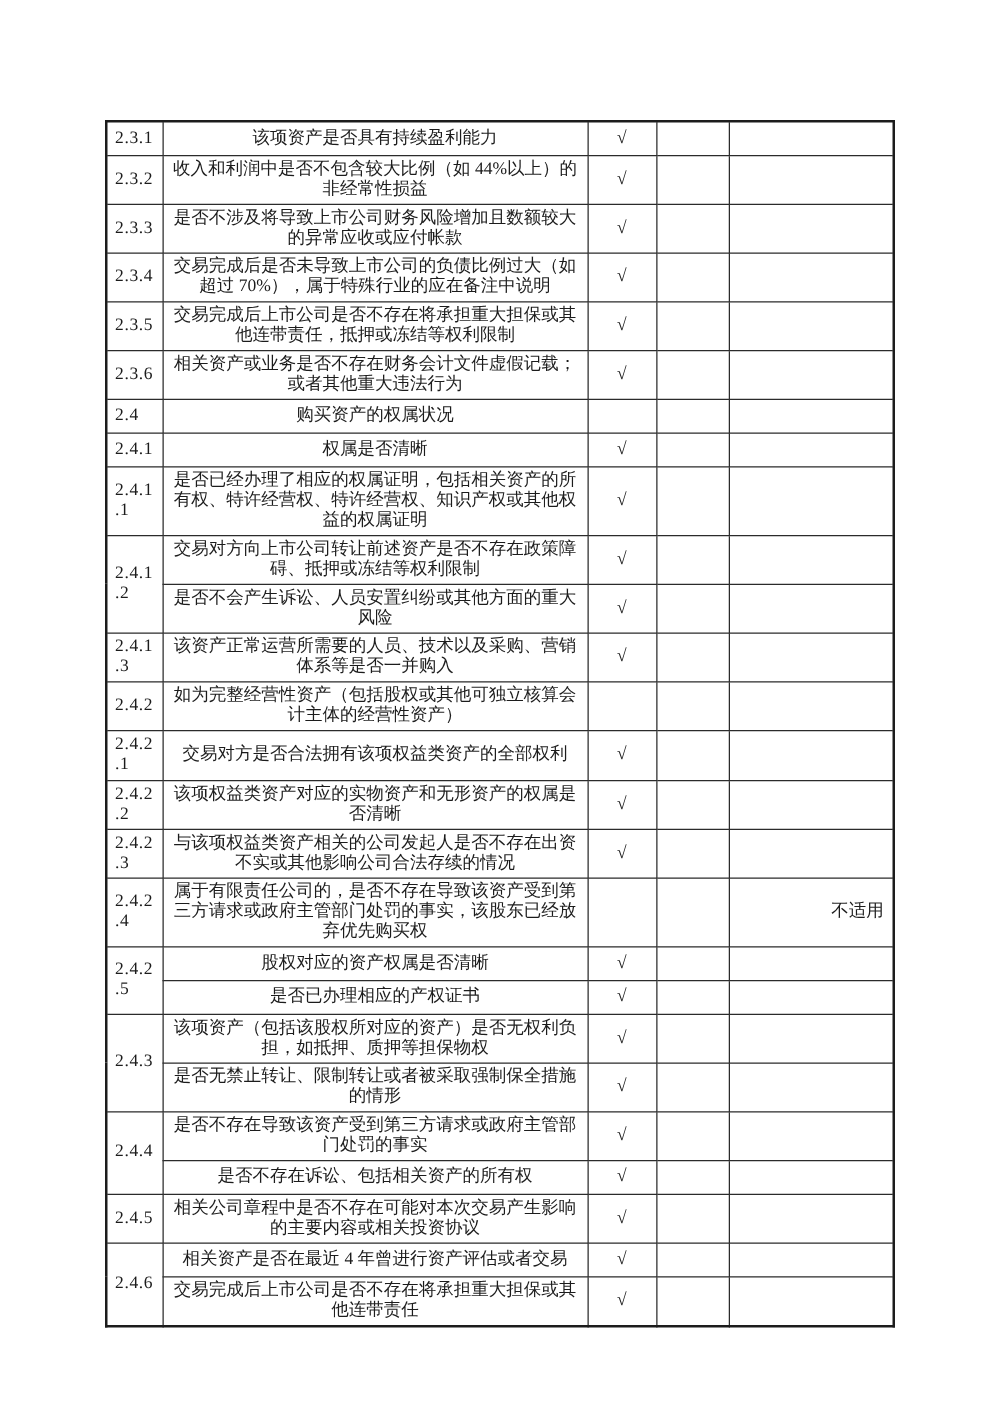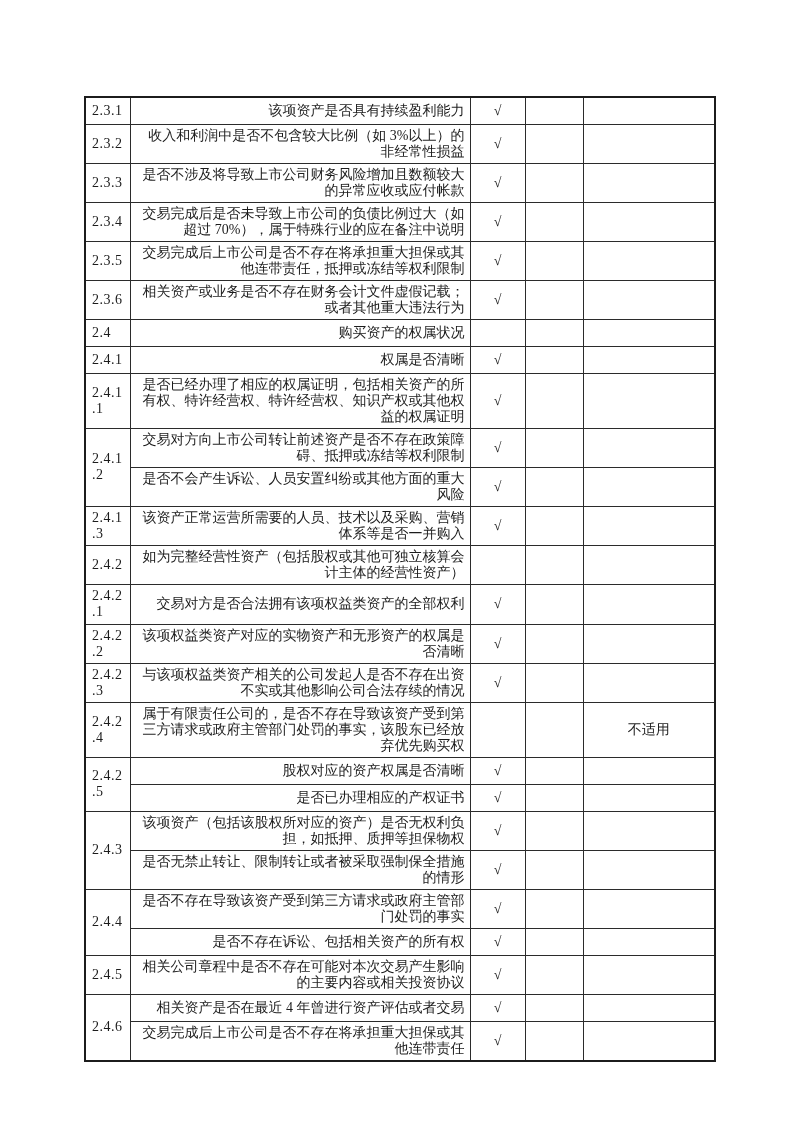--- a/index.html
+++ b/index.html
@@ -28,24 +28,24 @@
     vertical-align: middle;
     font-size: 14px;
     line-height: 16px;
     overflow: hidden;
   }
   td.num {
     padding: 2px 3px 2px 6px;
     white-space: pre-line;
     letter-spacing: 0.5px;
   }
-  td.desc { padding: 3px 5px; text-align: right; }
+  td.desc { padding: 3px 5px; text-align: center; }
   td.check { text-align: center; padding: 2px 0; }
   td.c4 { padding: 2px 4px; }
-  td.remark { padding: 2px 7px; text-align: center; font-family: Liberation Serif, serif; }
+  td.remark { padding: 2px 7px; text-align: right; font-family: Liberation Serif, serif; }
 </style>
 </head>
 <body>
 
 <div class="page">
   <table class="checklist">
     <colgroup>
       <col style="width:45px">
         <col style="width:340px">
         <col style="width:55px">
@@ -55,21 +55,21 @@
     <tbody>
       <tr>
         <td class="num">2.3.1</td>
         <td class="desc">该项资产是否具有持续盈利能力</td>
         <td class="check">√</td>
         <td class="c4"></td>
         <td class="remark"></td>
       </tr>
       <tr>
         <td class="num">2.3.2</td>
-        <td class="desc">收入和利润中是否不包含较大比例（如 3%以上）的非经常性损益</td>
+        <td class="desc">收入和利润中是否不包含较大比例（如 44%以上）的非经常性损益</td>
         <td class="check">√</td>
         <td class="c4"></td>
         <td class="remark"></td>
       </tr>
       <tr>
         <td class="num">2.3.3</td>
         <td class="desc">是否不涉及将导致上市公司财务风险增加且数额较大的异常应收或应付帐款</td>
         <td class="check">√</td>
         <td class="c4"></td>
         <td class="remark"></td>

